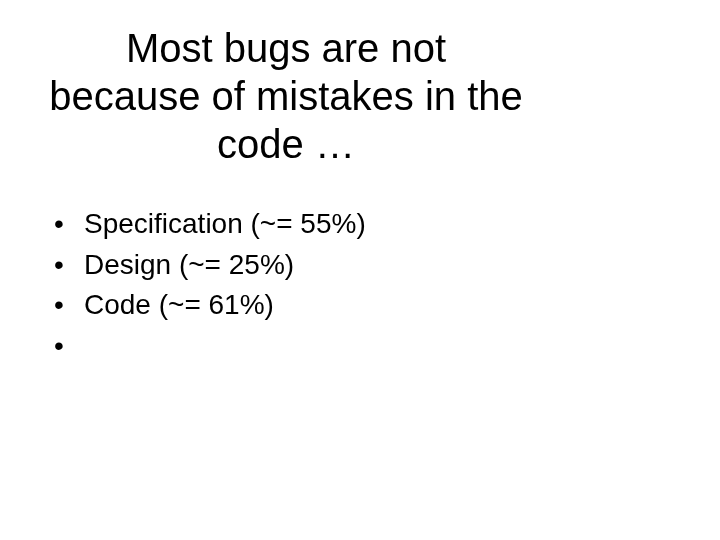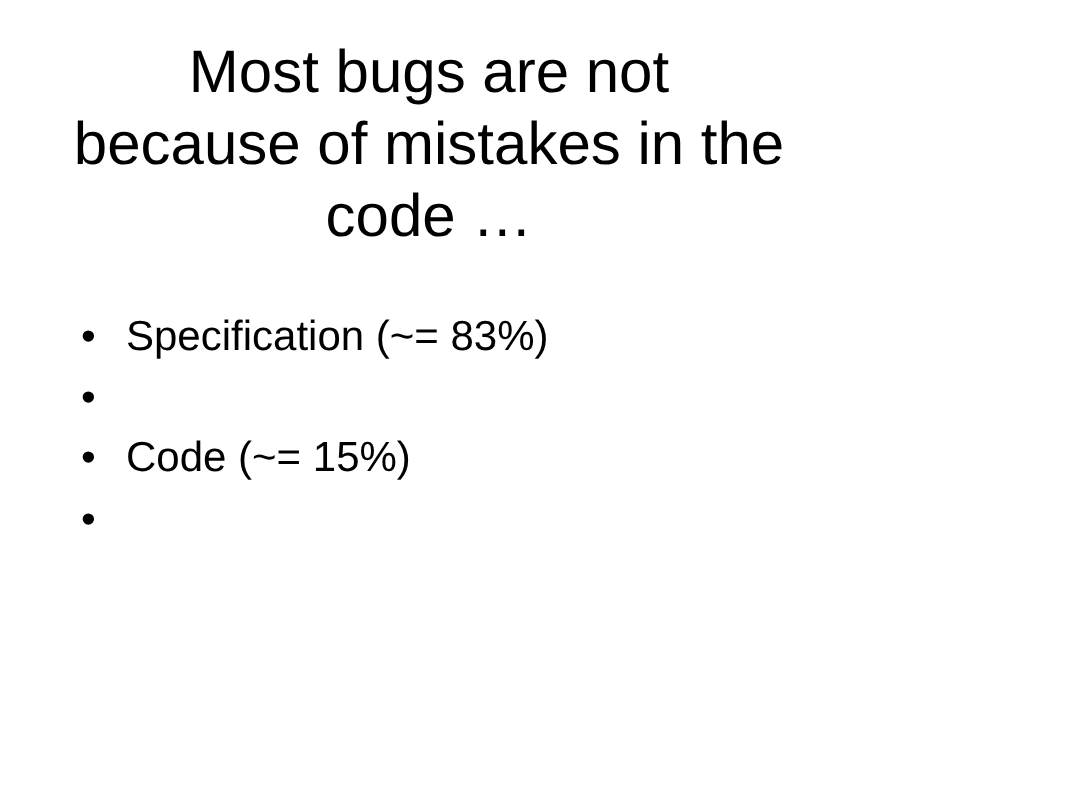--- a/index.html
+++ b/index.html
@@ -44,26 +44,27 @@
   }
 </style>
 </head>
 <body>
 
 <div class="slide">
   <h1 class="title">Most bugs are not because of mistakes in the code …</h1>
   <ul class="bullets">
     <li>
       <span class="bullet-dot">•</span>
-      <span>Specification (~= 83%)</span>
+      <span>Specification (~= 55%)</span>
     </li>
     <li>
       <span class="bullet-dot">•</span>
+      <span>Design (~= 25%)</span>
     </li>
     <li>
       <span class="bullet-dot">•</span>
-      <span>Code (~= 15%)</span>
+      <span>Code (~= 61%)</span>
     </li>
     <li>
       <span class="bullet-dot">•</span>
     </li>
   </ul>
 </div>
 
 </body></html>

